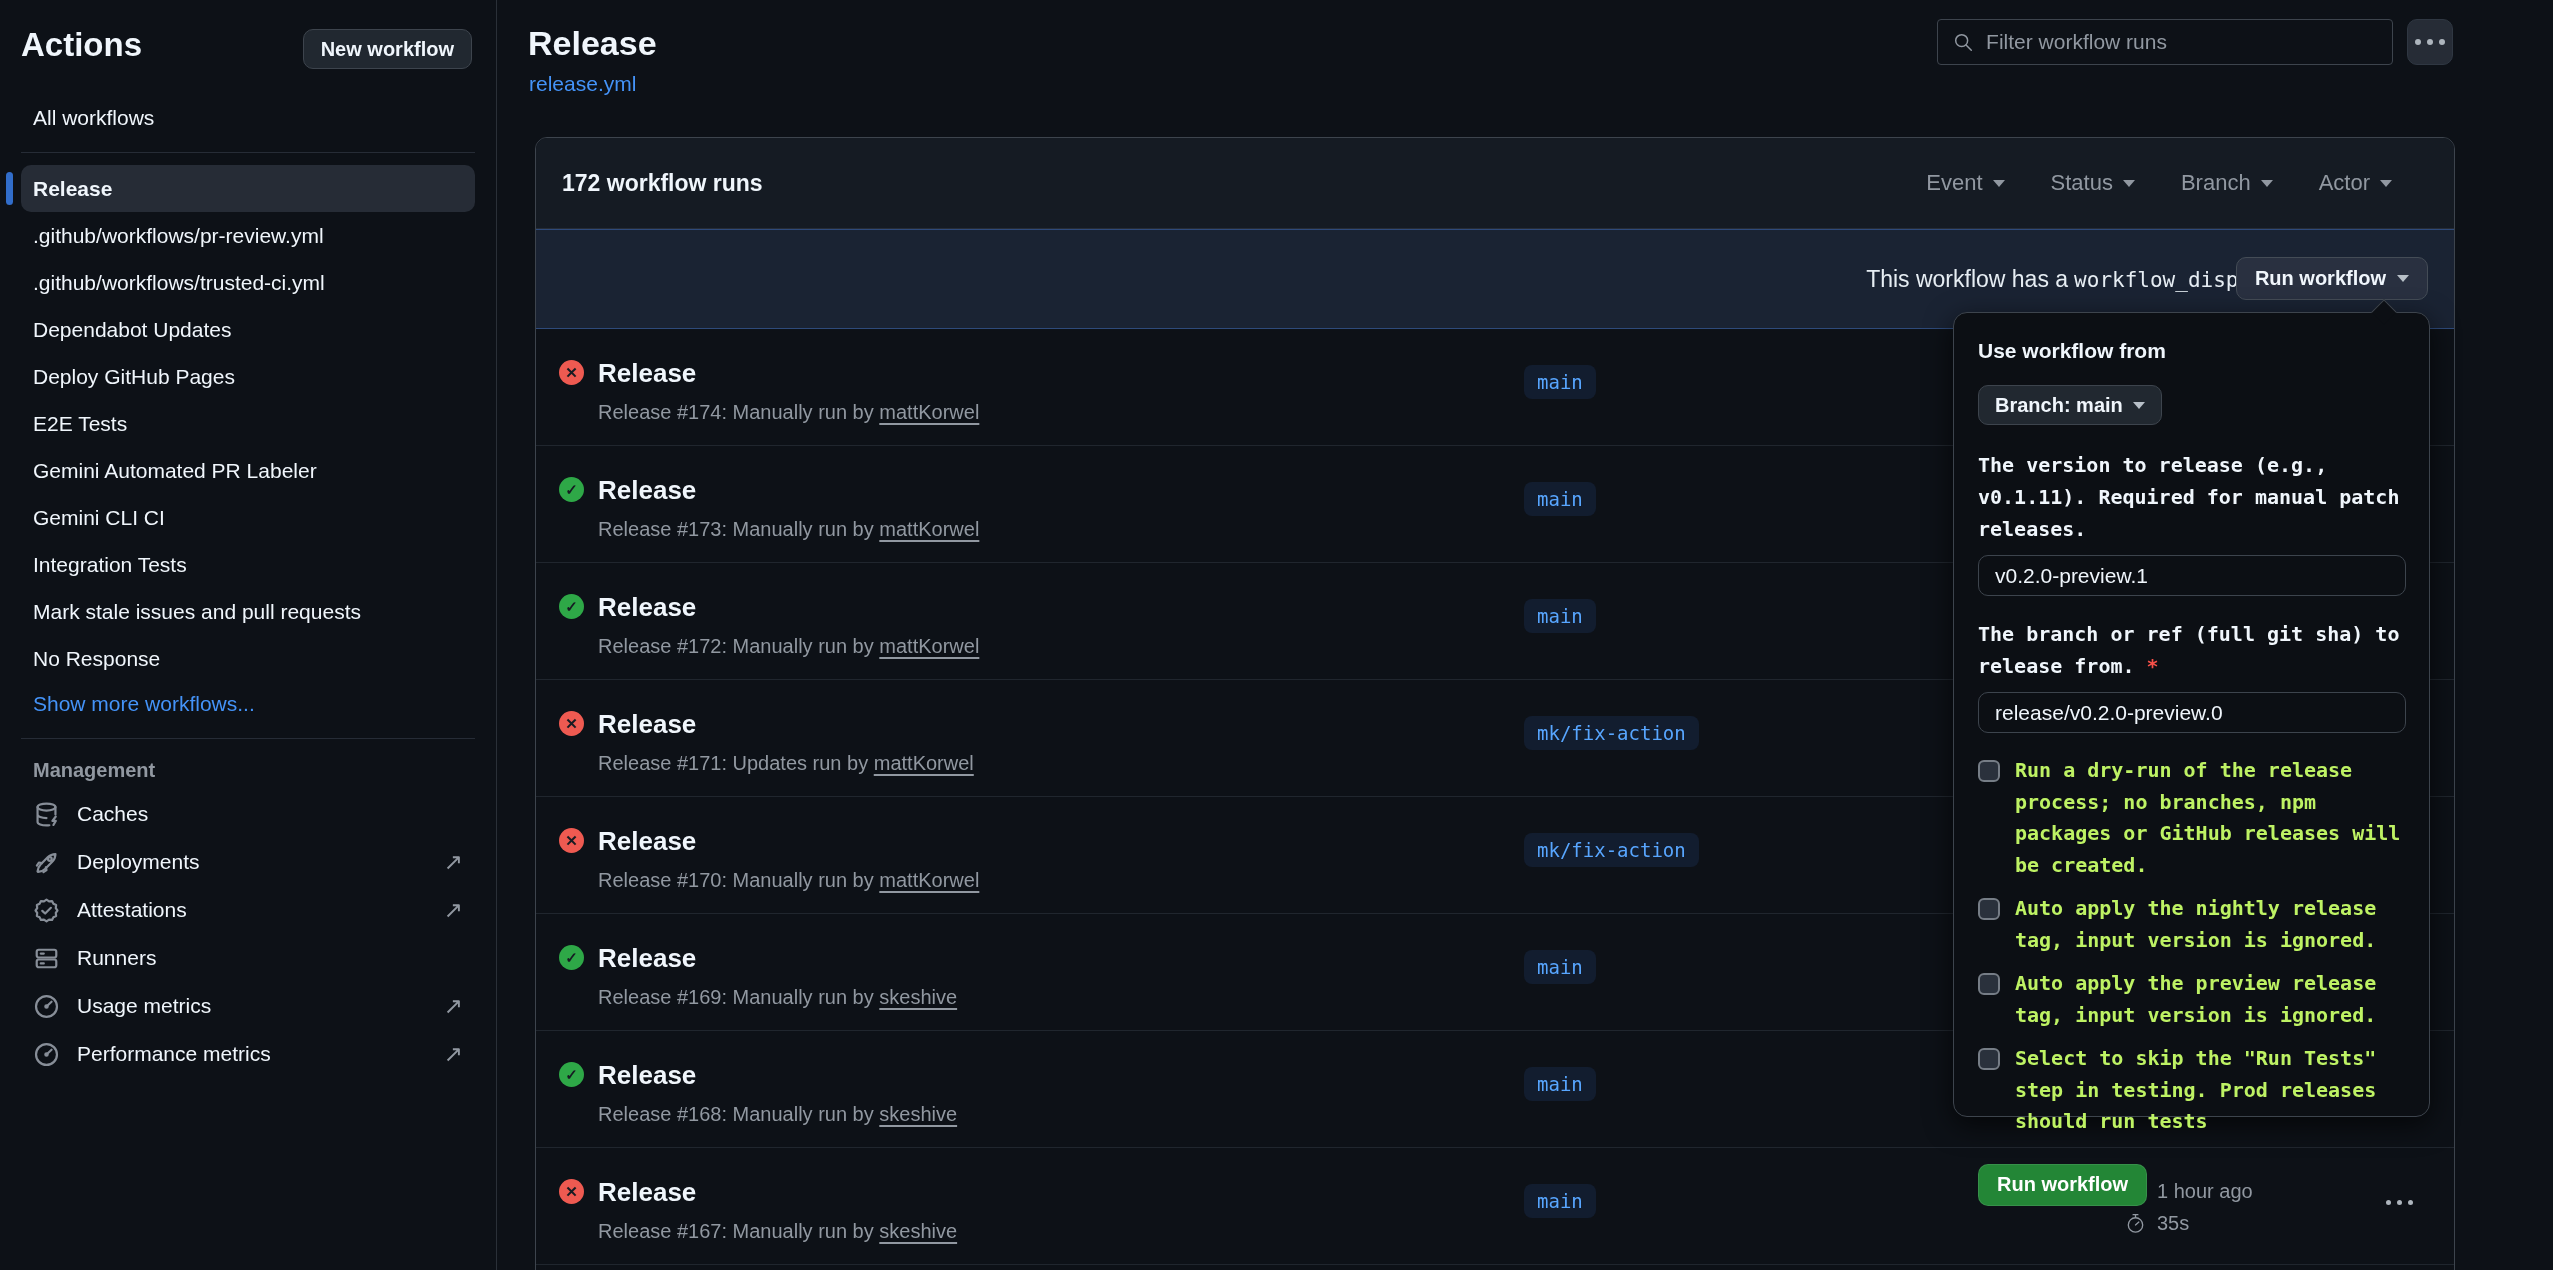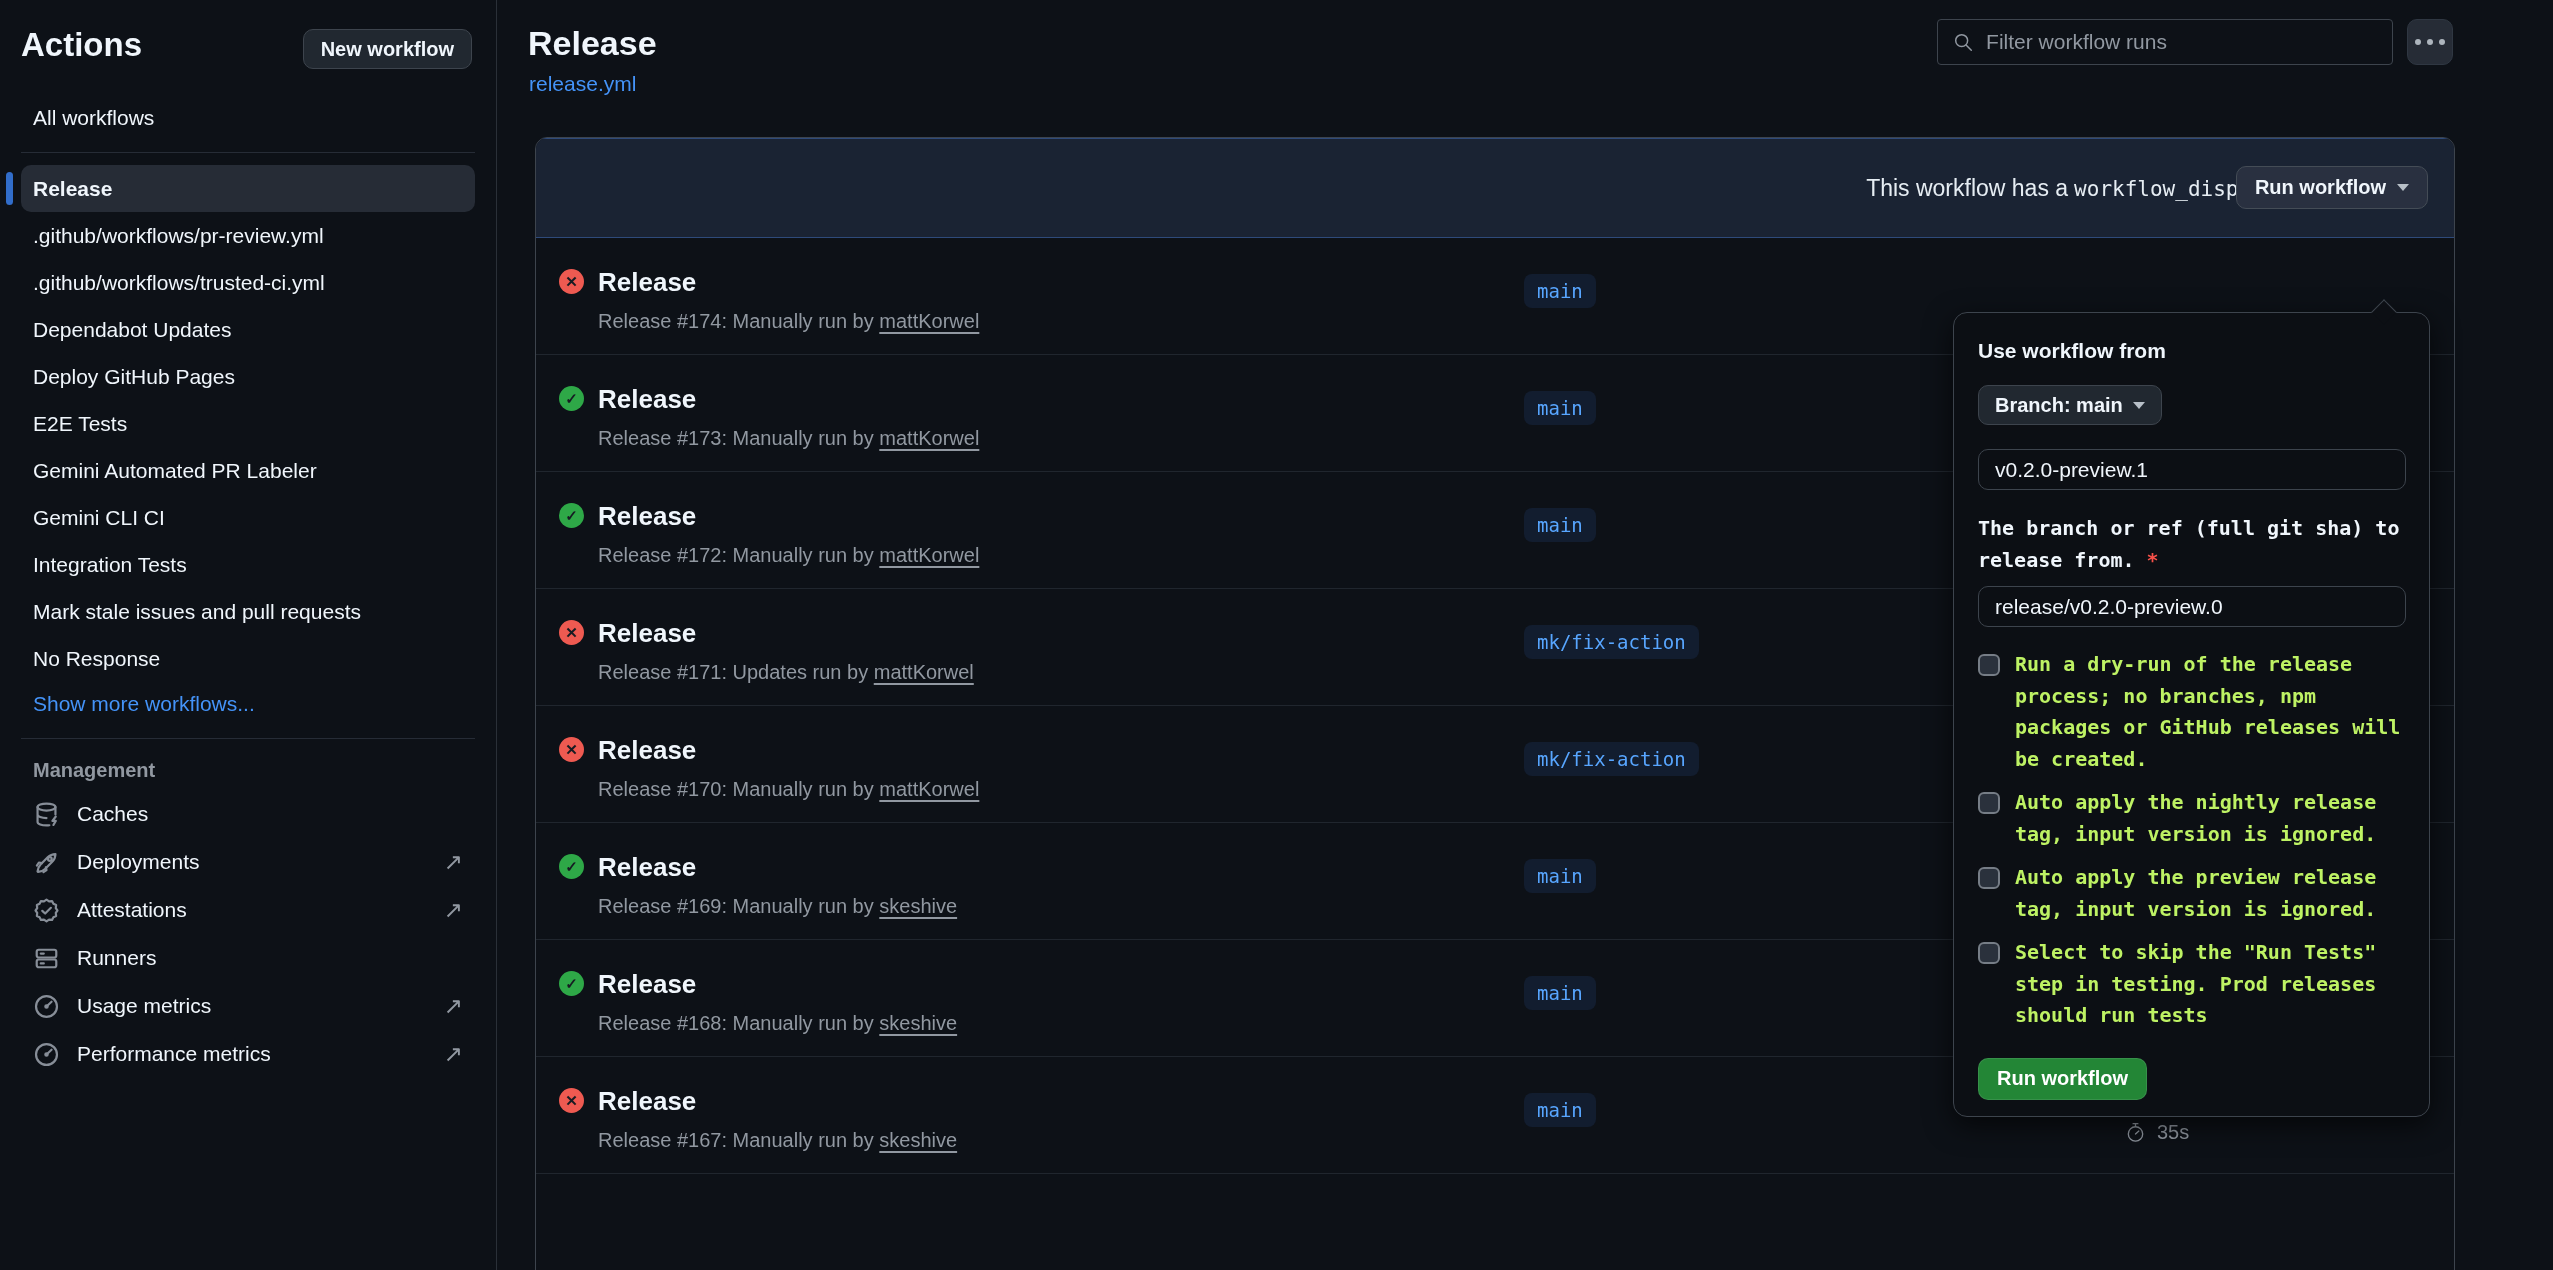--- a/index.html
+++ b/index.html
@@ -313,20 +313,44 @@
       </svg>
     <input placeholder="Filter workflow runs" style="">
   </div>
   <div class="kebab-btn">
     <span class="dot"></span>
       <span class="dot"></span>
       <span class="dot"></span>
   </div>
 
   <div id="panel">
+    <div class="panel-header">
+      <span class="runs-count">172 workflow runs</span>
+      <div class="filters" id="filters">
+  <div class="filter-dd">
+    <span class="f-label">Event</span>
+    <span class="caret"></span>
+  </div>
+
+  <div class="filter-dd">
+    <span class="f-label">Status</span>
+    <span class="caret"></span>
+  </div>
+
+  <div class="filter-dd">
+    <span class="f-label">Branch</span>
+    <span class="caret"></span>
+  </div>
+
+  <div class="filter-dd">
+    <span class="f-label">Actor</span>
+    <span class="caret"></span>
+  </div>
+</div>
+    </div>
 
     <div class="banner">
       <span class="banner-text">
         <span>This workflow has a</span><code>workflow_dispatch</code><span>event trigger.</span>
       </span>
       <button class="btn run-wf-btn">
         <span>Run workflow</span>
         <span class="caret"></span>
       </button>
     </div>
@@ -438,20 +462,21 @@
 </div>
   </div>
 
   <div id="popover">
     <div class="caret-box"></div>
     <div class="pop-title">Use workflow from</div>
     <button class="btn branch-btn">
       <span>Branch: main</span>
       <span class="caret"></span>
     </button>
+    <div class="pop-label">The version to release (e.g., v0.1.11). Required for manual patch releases.</div>
     <input class="pop-input" value="v0.2.0-preview.1" style="">
     <div class="pop-label">
       <span>The branch or ref (full git sha) to release from.</span> <span class="req-star">*</span>
     </div>
     <input class="pop-input" value="release/v0.2.0-preview.0" style="">
     <div id="cb-list">
   <div class="cb-row">
     <span class="checkbox"></span>
     <span class="cb-label">Run a dry-run of the release process; no branches, npm packages or GitHub releases will be created.</span>
   </div>

